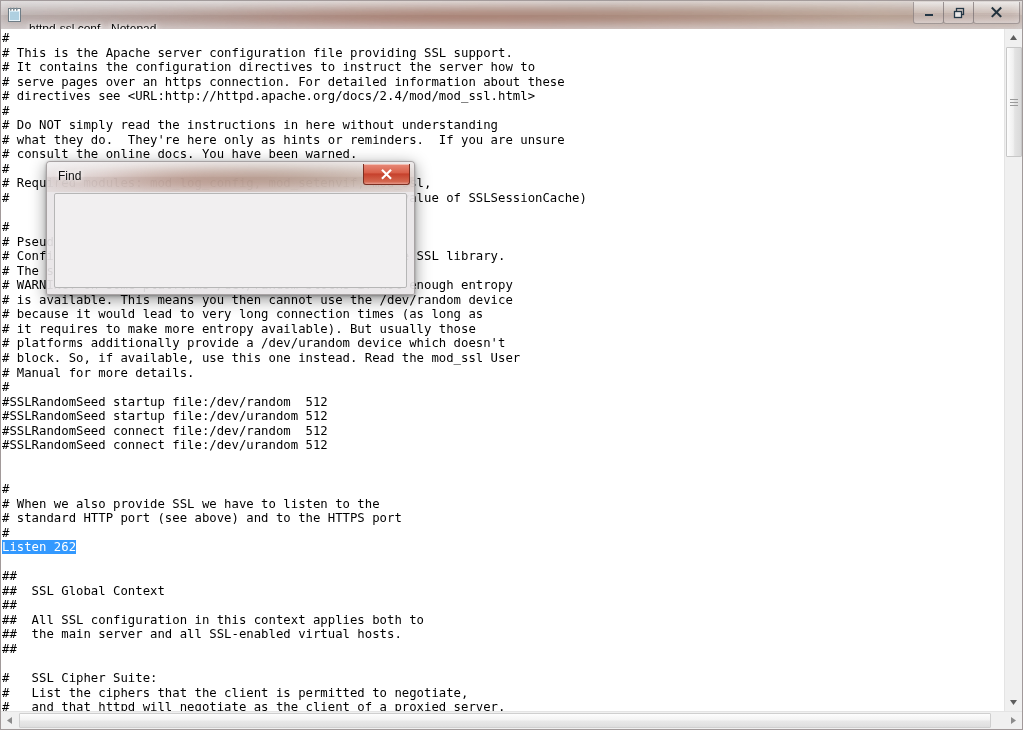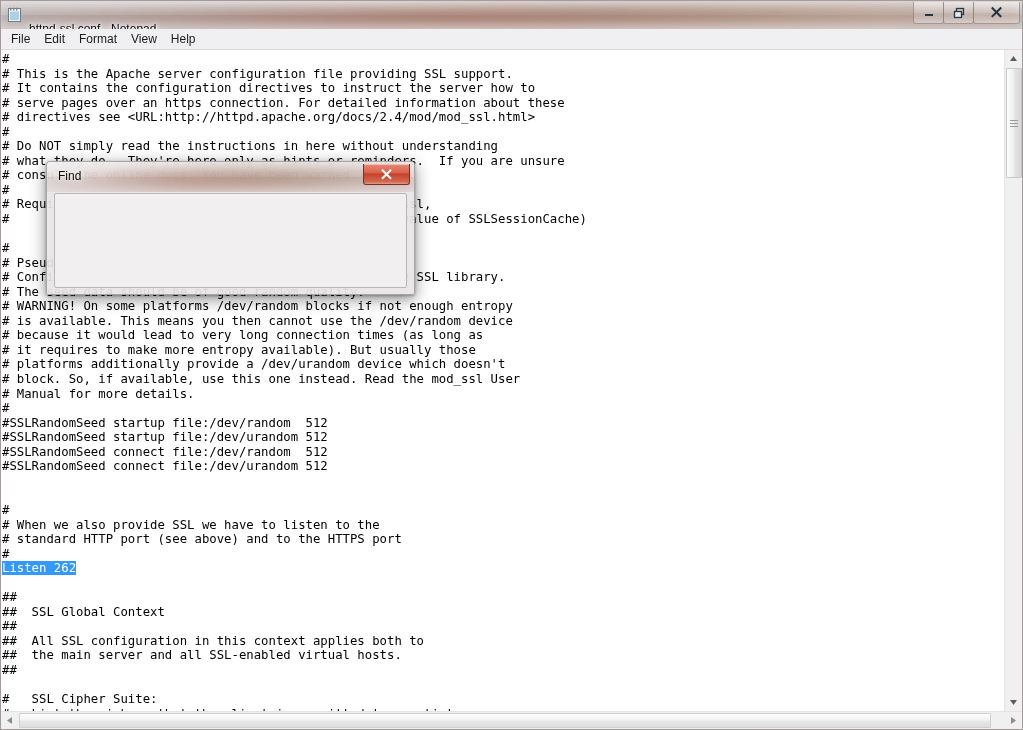--- a/index.html
+++ b/index.html
@@ -337,27 +337,20 @@
         </svg>
       </div>
       <div class="cap-btn close" title="Close">
         <svg width="13" height="13" viewBox="0 0 13 13">
           <path d="M2.5 2.2 L10.5 10.2 M10.5 2.2 L2.5 10.2" stroke="#23323d" stroke-width="2" stroke-linecap="square"></path>
         </svg>
       </div>
     </div>
   </div>
 
-  <div class="menubar">
-    <div class="menu-item">File</div>
-    <div class="menu-item">Edit</div>
-    <div class="menu-item">Format</div>
-    <div class="menu-item">View</div>
-    <div class="menu-item">Help</div>
-  </div>
 
   <div class="editor-wrap">
     <div class="editor">
       <pre class="code"><span>#
 # This is the Apache server configuration file providing SSL support.
 # It contains the configuration directives to instruct the server how to
 # serve pages over an https connection. For detailed information about these
 # directives see &lt;URL:http://httpd.apache.org/docs/2.4/mod/mod_ssl.html&gt;
 #
 # Do NOT simply read the instructions in here without understanding

